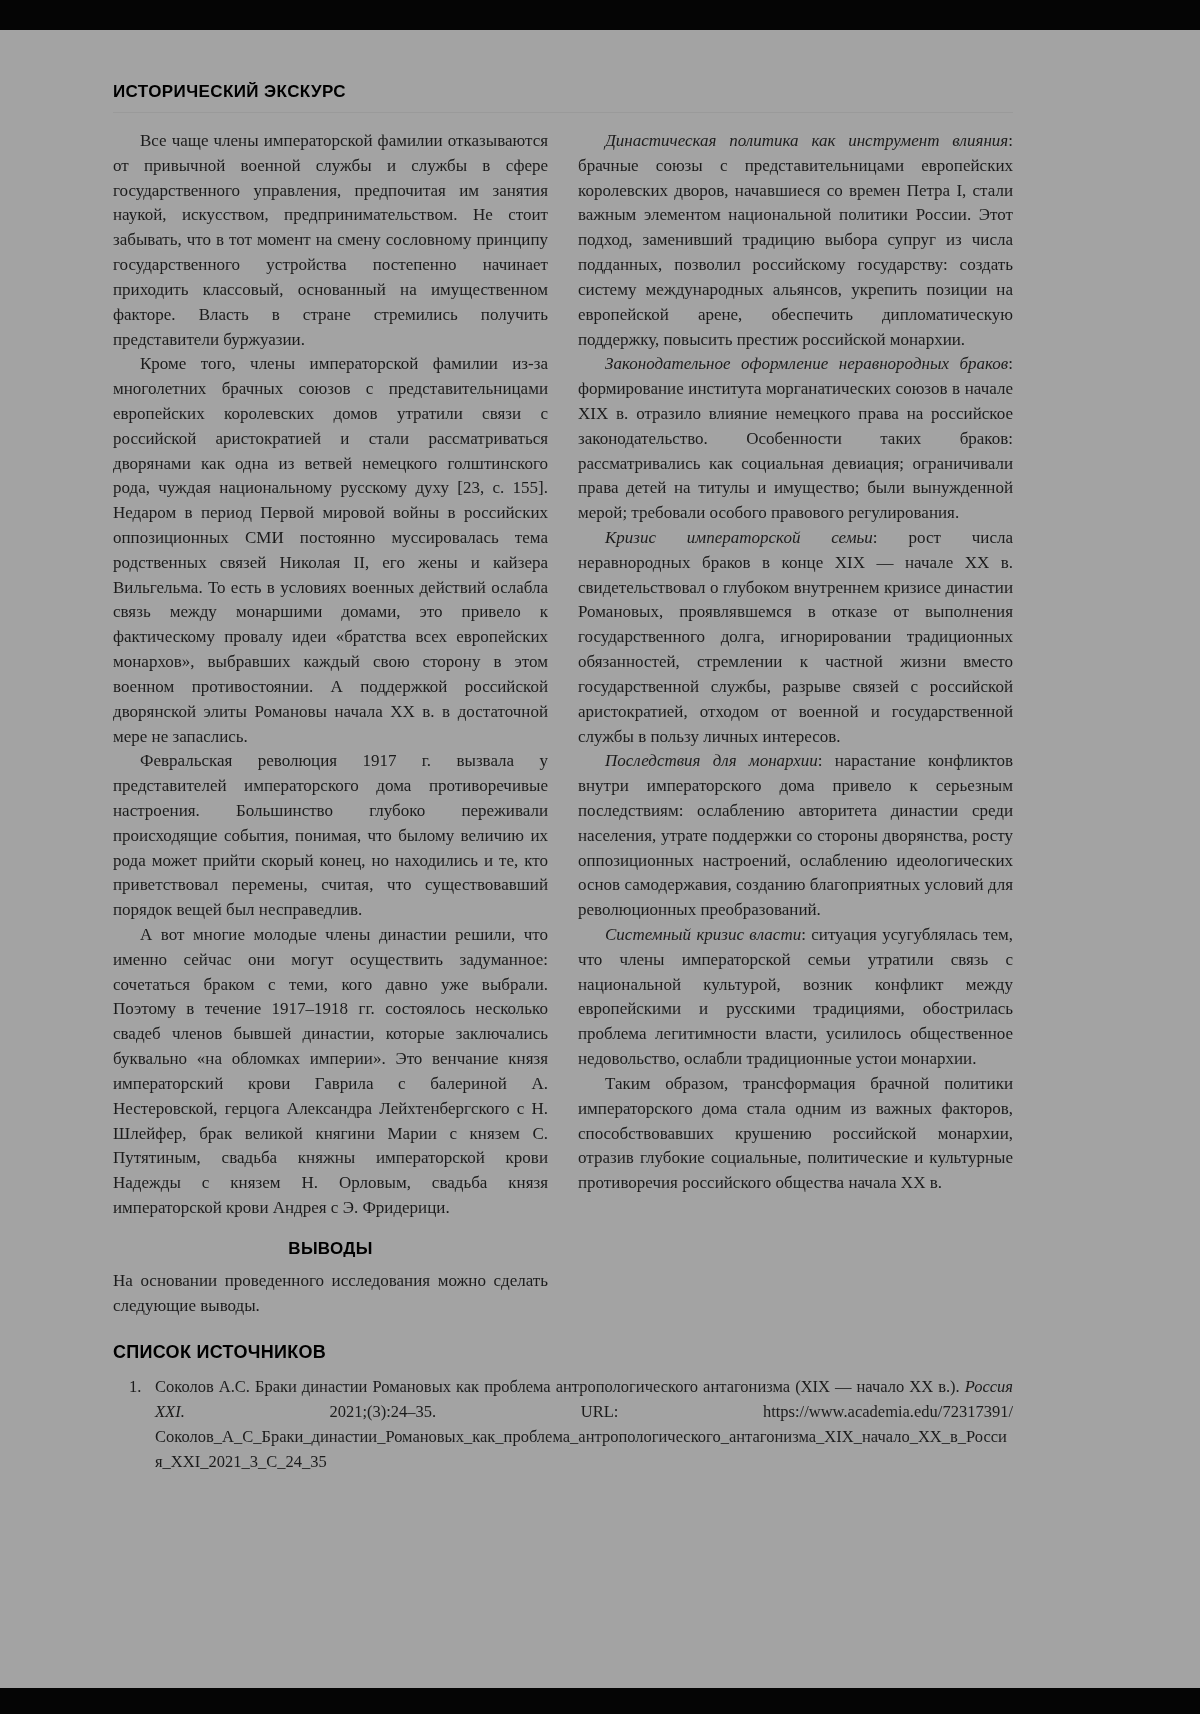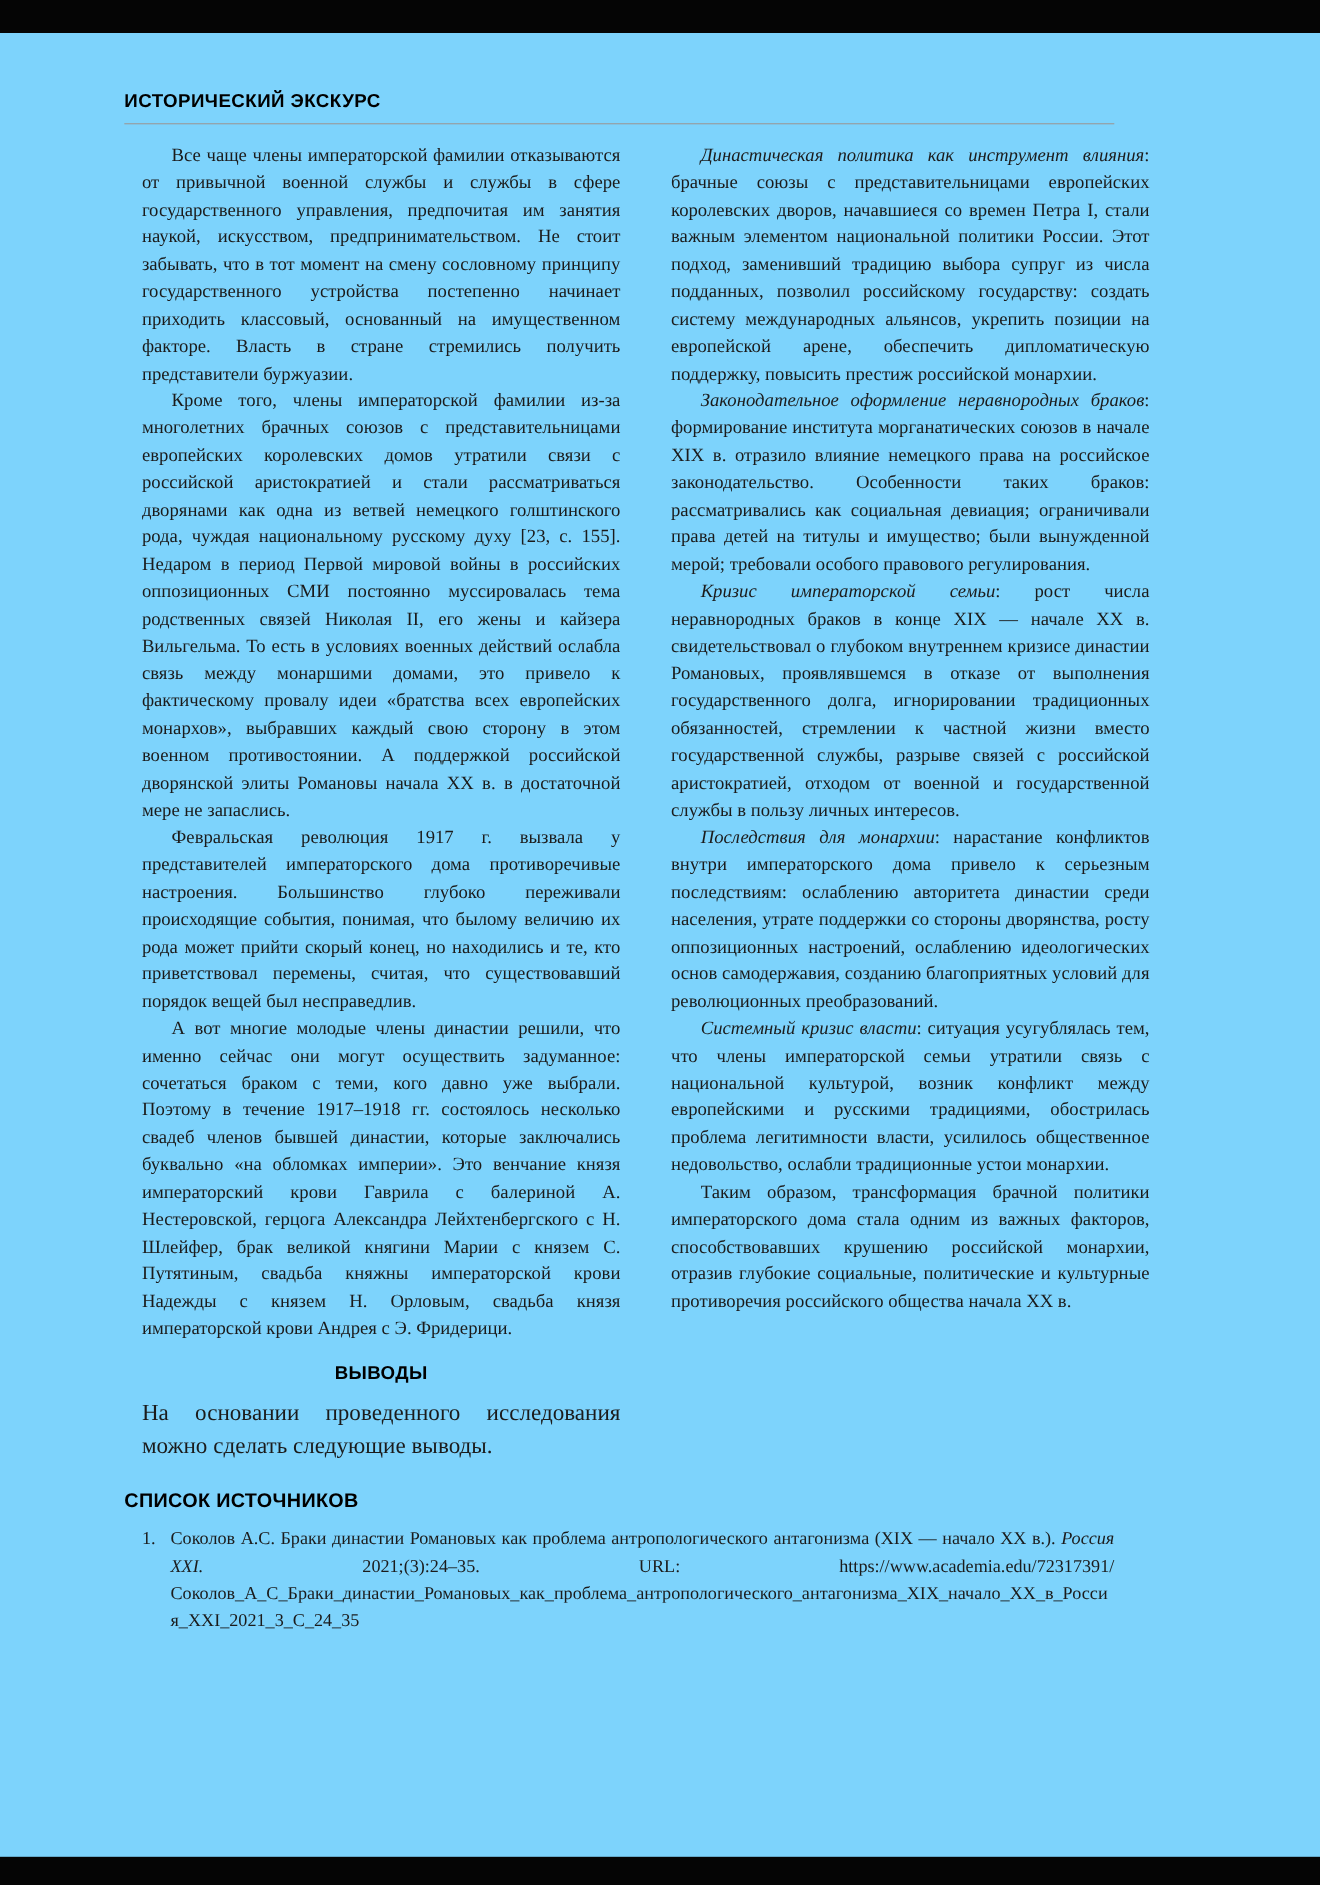--- a/index.html
+++ b/index.html
@@ -5,21 +5,21 @@
   html, body { margin: 0; padding: 0; }
   body {
     width: 1200px;
     background: #e8e8e8;
     font-family: "Liberation Serif", serif;
   }
   .page {
     position: relative;
     width: 1200px;
     height: 1714px;
-    background: #7dd3fc;
+    background: #a3a3a3;
     color: #1b1b1b;
     overflow: hidden;
   }
   .scan-bar {
     position: absolute;
     left: 0;
     width: 1200px;
     background: #050505;
   }
   .scan-bar.top { top: 0; height: 30px; }
@@ -43,21 +43,21 @@
     margin: 10px 0 0 0;
     border: none;
     border-top: 1px solid #9a9a9a;
     height: 0;
   }
   .columns {
     display: flex;
     gap: 30px;
     margin-top: 16px;
   }
-  .col { width: 435px; flex: 0 0 435px; margin-left: 16px; }
+  .col { width: 435px; flex: 0 0 435px; }
 
   p.body {
     margin: 0;
     font-size: 17px;
     line-height: 1.46;
     text-align: justify;
     text-indent: 27px;
   }
   .lead { font-style: italic; }
 
@@ -65,21 +65,21 @@
     font-family: "Liberation Sans", sans-serif;
     font-weight: 700;
     font-size: 17px;
     text-align: center;
     letter-spacing: 0.3px;
     margin: 18px 0 10px 0;
     color: #000;
   }
   p.conclusion {
     margin: 0;
-    font-size: 21px;
+    font-size: 17px;
     line-height: 1.46;
     text-align: justify;
     text-indent: 0;
   }
 
   .refs-heading {
     font-family: "Liberation Sans", sans-serif;
     font-weight: 700;
     font-size: 18px;
     text-align: left;

